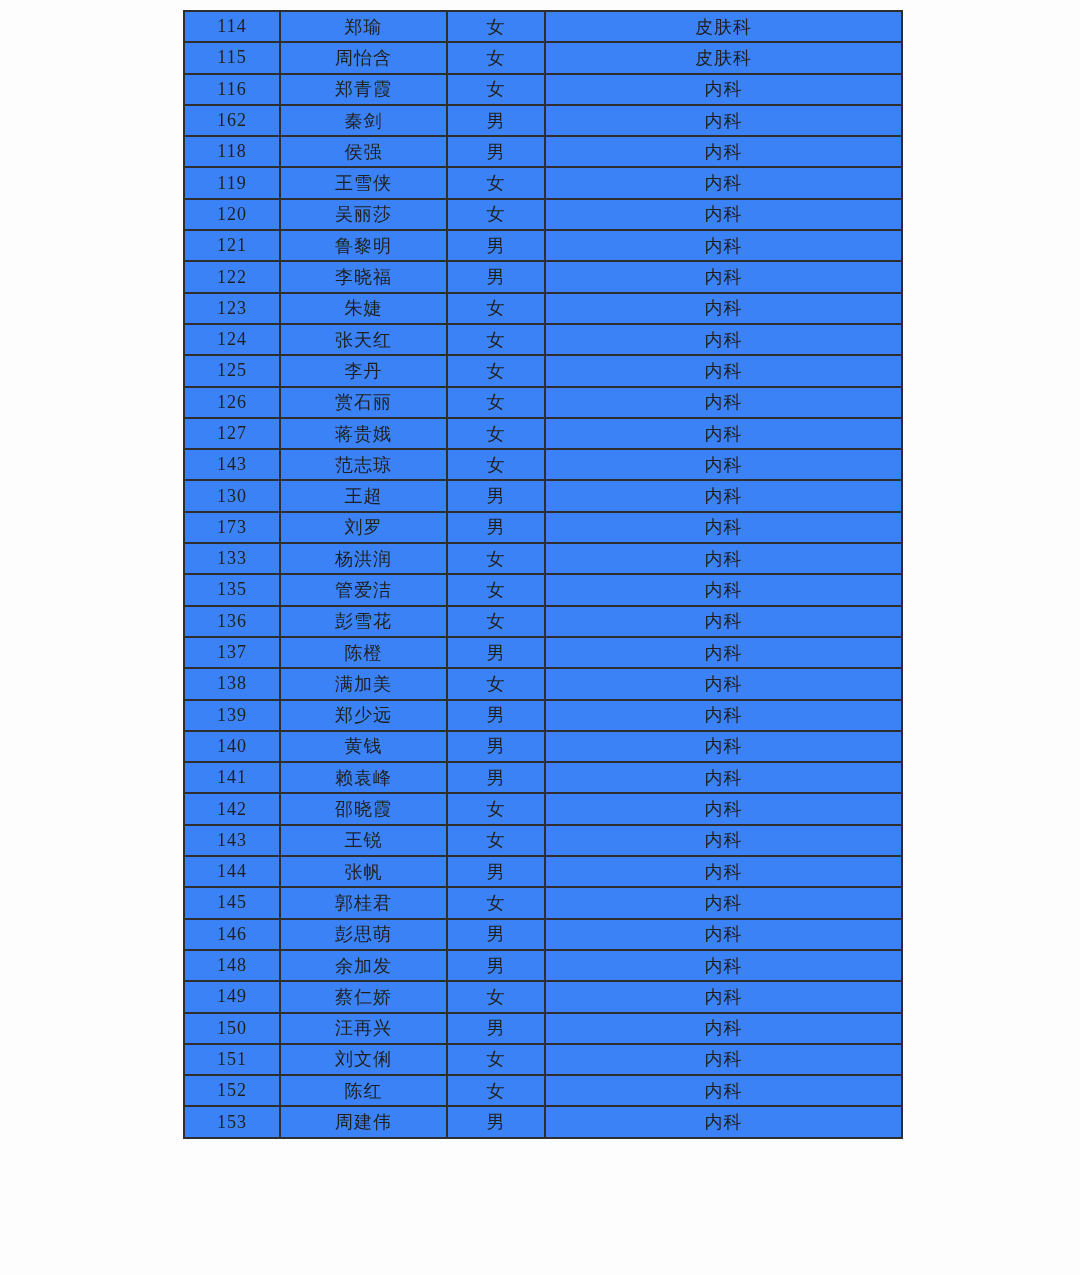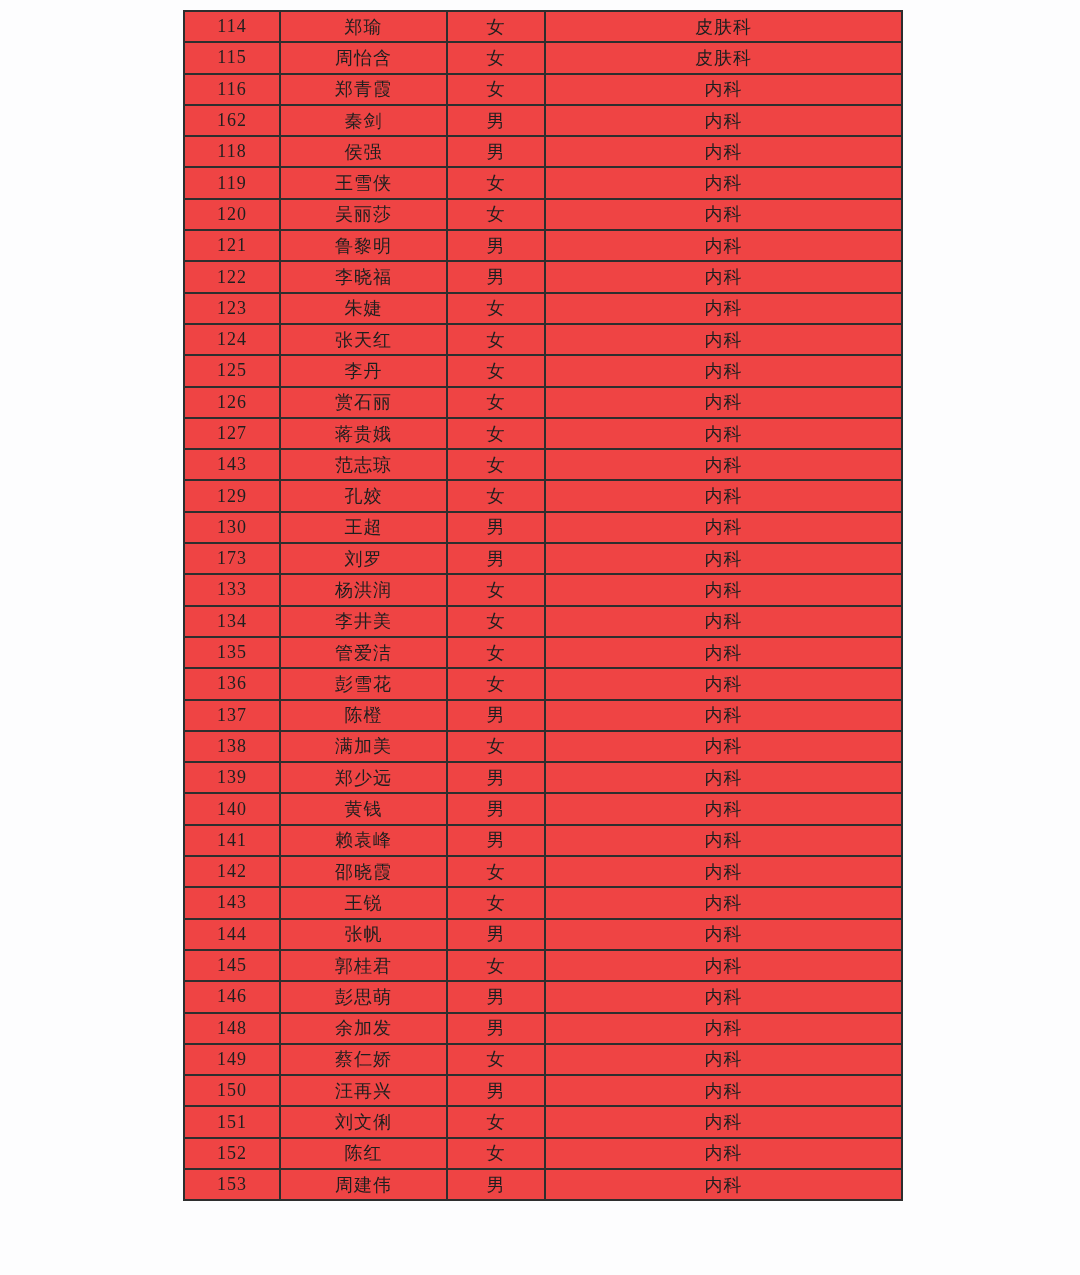--- a/index.html
+++ b/index.html
@@ -22,21 +22,21 @@
     height: 1275px;
     background: #fdfdfe;
   }
   table.staff-table {
     position: absolute;
     left: 183px;
     top: 10px;
     width: 718px;
     border-collapse: collapse;
     table-layout: fixed;
-    background: #ef4444;
+    background: #3b82f6;
   }
   table.staff-table td {
     border: 2px solid #2e2e2e;
     height: 29.3px;
     padding: 0;
     text-align: center;
     vertical-align: middle;
     font-size: 18px;
     letter-spacing: 1px;
     color: #1f1f1f;
@@ -144,46 +144,34 @@
           <td>女</td>
           <td>内科</td>
         </tr>
         <tr>
           <td>143</td>
           <td>范志琼</td>
           <td>女</td>
           <td>内科</td>
         </tr>
         <tr>
-          <td>129</td>
-          <td>孔姣</td>
-          <td>女</td>
-          <td>内科</td>
-        </tr>
-        <tr>
           <td>130</td>
           <td>王超</td>
           <td>男</td>
           <td>内科</td>
         </tr>
         <tr>
           <td>173</td>
           <td>刘罗</td>
           <td>男</td>
           <td>内科</td>
         </tr>
         <tr>
           <td>133</td>
           <td>杨洪润</td>
-          <td>女</td>
-          <td>内科</td>
-        </tr>
-        <tr>
-          <td>134</td>
-          <td>李井美</td>
           <td>女</td>
           <td>内科</td>
         </tr>
         <tr>
           <td>135</td>
           <td>管爱洁</td>
           <td>女</td>
           <td>内科</td>
         </tr>
         <tr>

